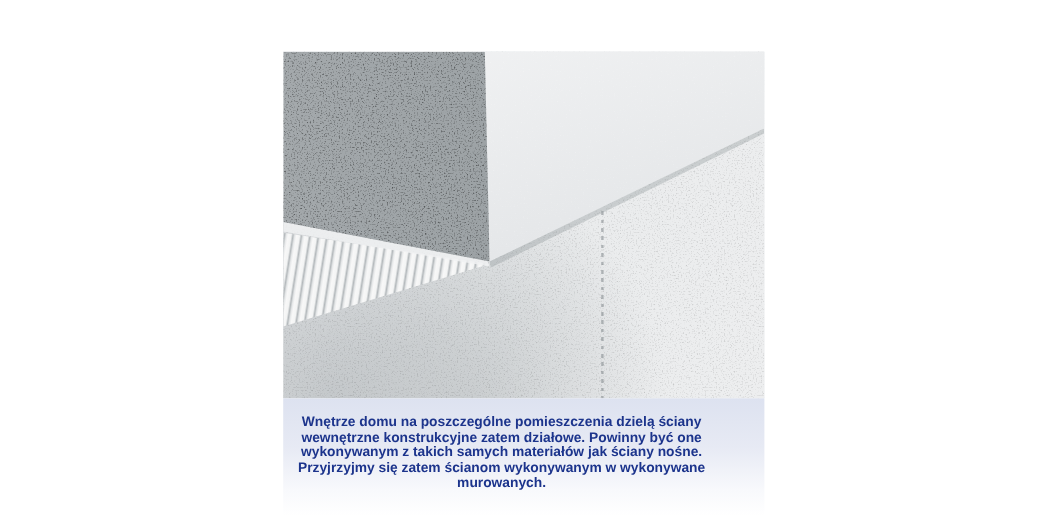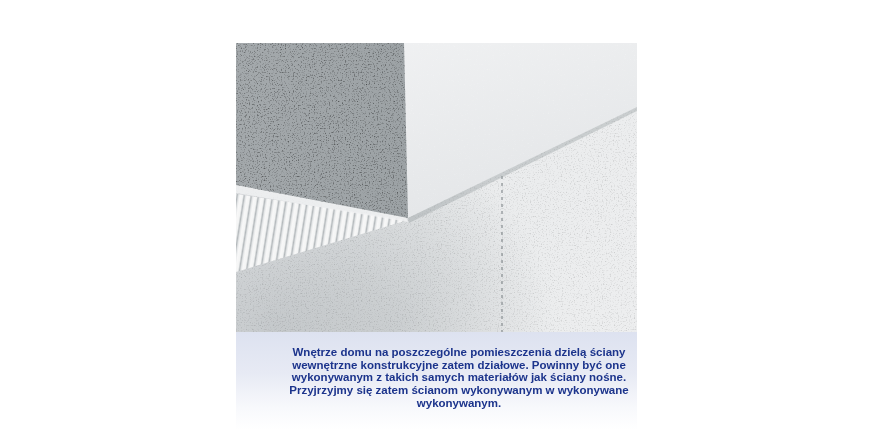--- a/index.html
+++ b/index.html
@@ -33,21 +33,21 @@
        background:linear-gradient(100deg,#a4a9ac 0%,#9aa0a3 55%,#8e9498 100%);}
   .noise-svg{position:absolute;left:0;top:0;}
   .noise-strong{opacity:.55;}
   .noise-light{opacity:.16;}
   .noise-white{opacity:.35;}
 
   
   .caption-band{position:absolute;left:0;top:332px;width:401px;height:98px;
        background:linear-gradient(180deg,#dde2f0 0%,#e7eaf4 42%,#f8f9fc 78%,#ffffff 100%);}
   .caption{position:absolute;left:0;top:346px;width:364px;text-align:center;
-       color:#1c348c;font-size:11.5px;font-weight:bold;line-height:12.7px;padding-left:41px;}
+       color:#1c348c;font-size:11.5px;font-weight:bold;line-height:12.7px;}
   .caption .cap-line{white-space:nowrap;}
 
   
   .logos{position:absolute;left:0;top:412px;width:401px;height:18px;overflow:hidden;}
   .psb-block{position:absolute;left:47px;top:1px;width:50px;height:40px;background:#1c3f94;border-radius:3px 3px 0 0;}
   .grupa-band{position:absolute;left:2px;top:1px;width:27px;height:6px;background:#a8352d;
        color:#ffffff;font-size:4.5px;font-weight:bold;letter-spacing:.6px;text-align:center;line-height:6px;}
   .psb-letters{position:absolute;left:3px;top:5px;color:#ffffff;font-size:17px;font-weight:bold;
        font-style:italic;letter-spacing:1px;line-height:17px;}
   .swoosh{position:absolute;left:96px;top:-2px;width:32px;height:26px;overflow:hidden;}
@@ -110,18 +110,18 @@
         </svg>
       </div>
     </div>
 
     <div class="caption-band"></div>
     <div class="caption">
       <div class="cap-line">Wnętrze domu na poszczególne pomieszczenia dzielą ściany</div>
       <div class="cap-line">wewnętrzne konstrukcyjne zatem działowe. Powinny być one</div>
       <div class="cap-line">wykonywanym z takich samych materiałów jak ściany nośne.</div>
       <div class="cap-line">Przyjrzyjmy się zatem ścianom wykonywanym w wykonywane</div>
-      <div class="cap-line">wykonywanym.</div>
+      <div class="cap-line">murowanych.</div>
     </div>
 
 
   </div>
 </div>
 
 </body></html>

